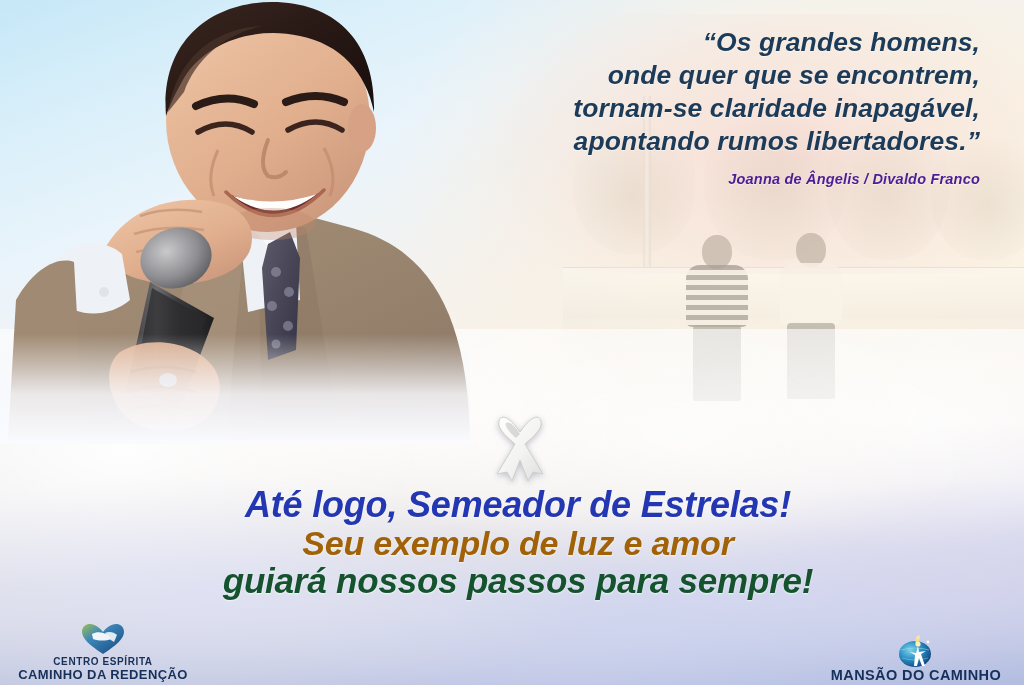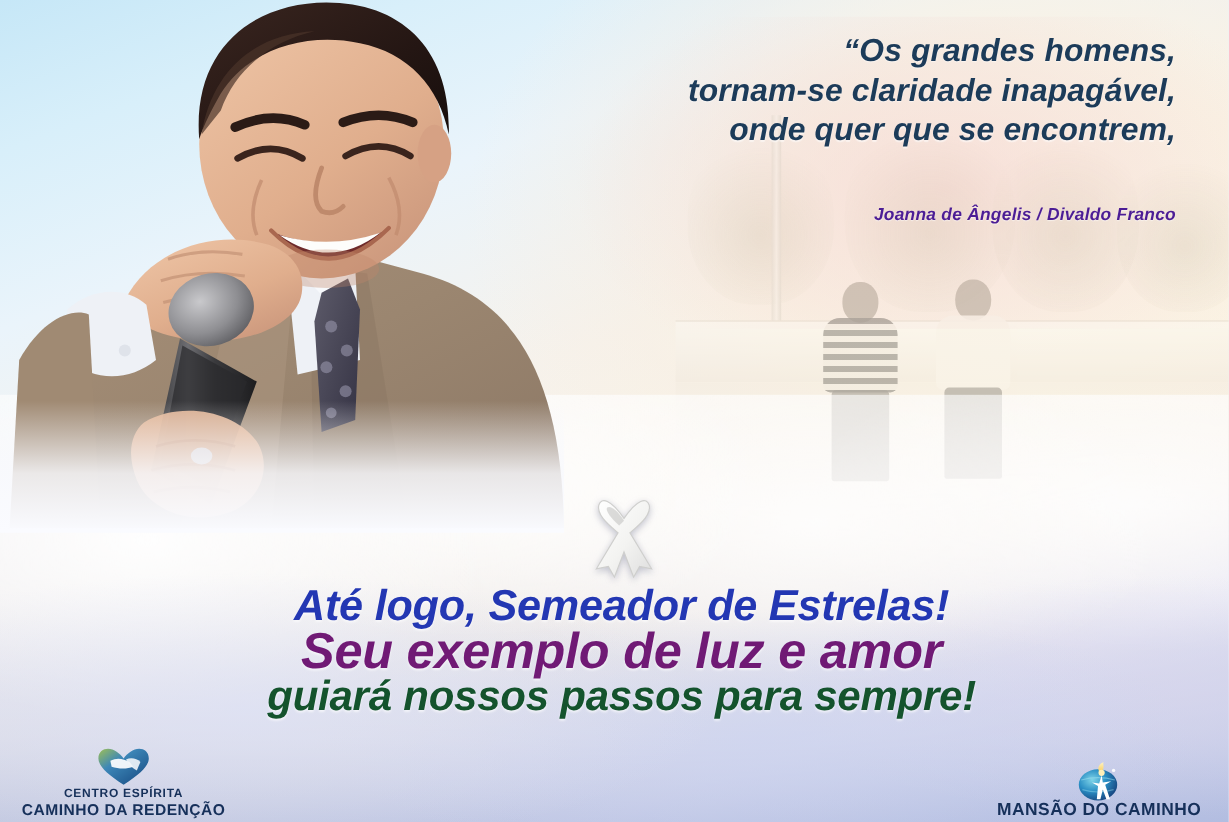--- a/index.html
+++ b/index.html
@@ -159,21 +159,21 @@
   .headline{
     position:absolute; left:0; right:0; top:486px;
     text-align:center;
     font-style:italic;
     font-weight:bold;
     line-height:38px;
     letter-spacing:-.2px;
   }
   .headline .hl{ display:block; white-space:nowrap;margin-left:12px; }
   .hl1{ font-size:36px; color:#2337b3; text-shadow:0 1px 2px rgba(255,255,255,.6); }
-  .hl2{ font-size:42px; color:#701a75; text-shadow:0 1px 2px rgba(255,255,255,.6); }
+  .hl2{ font-size:34px; color:#a16207; text-shadow:0 1px 2px rgba(255,255,255,.6); }
   .hl3{ font-size:35px; color:#14532d; text-shadow:0 1px 2px rgba(255,255,255,.65); }
 
   
   .logo{ position:absolute; bottom:4px; text-align:center; }
   .logo-left{ left:8px; width:190px; }
   .logo-right{ right:8px; width:200px; }
 
   .logo-mark{ height:34px; display:flex; align-items:center; justify-content:center; }
   .logo-mark svg{ display:block; }
 
@@ -326,22 +326,23 @@
           <path d="M128 410 Q160 402 192 410"></path>
         </g>
         <ellipse cx="168" cy="380" rx="9" ry="7" fill="#dcdce2" opacity=".85"></ellipse>
       </g>
     </svg>
     <div class="portrait-fade"></div>
   </div>
 
   <div class="quote">
     <span class="ln">“Os grandes homens,</span>
+    <span class="ln">onde quer que se encontrem,</span>
     <span class="ln">tornam-se claridade inapagável,</span>
-    <span class="ln">onde quer que se encontrem,</span>
+    <span class="ln">apontando rumos libertadores.”</span>
   </div>
   <div class="attrib">Joanna de Ângelis / Divaldo Franco</div>
 
   <div class="ribbon">
     <svg viewBox="0 0 62 72" xmlns="http://www.w3.org/2000/svg" aria-hidden="true">
       <defs>
         <linearGradient id="rib" x1="0" y1="0" x2="1" y2="1">
           <stop offset="0%" stop-color="#ffffff"></stop>
           <stop offset="55%" stop-color="#f3f3f1"></stop>
           <stop offset="100%" stop-color="#dedede"></stop>

